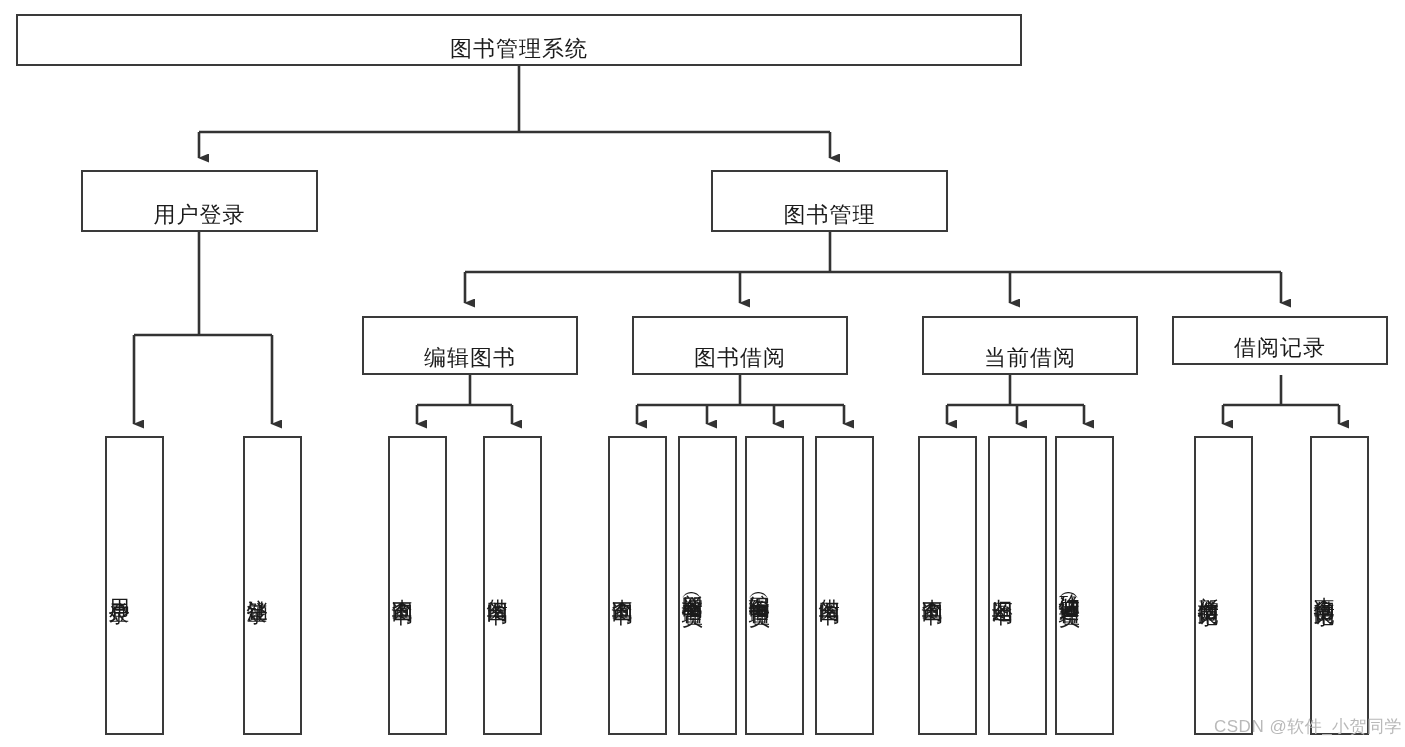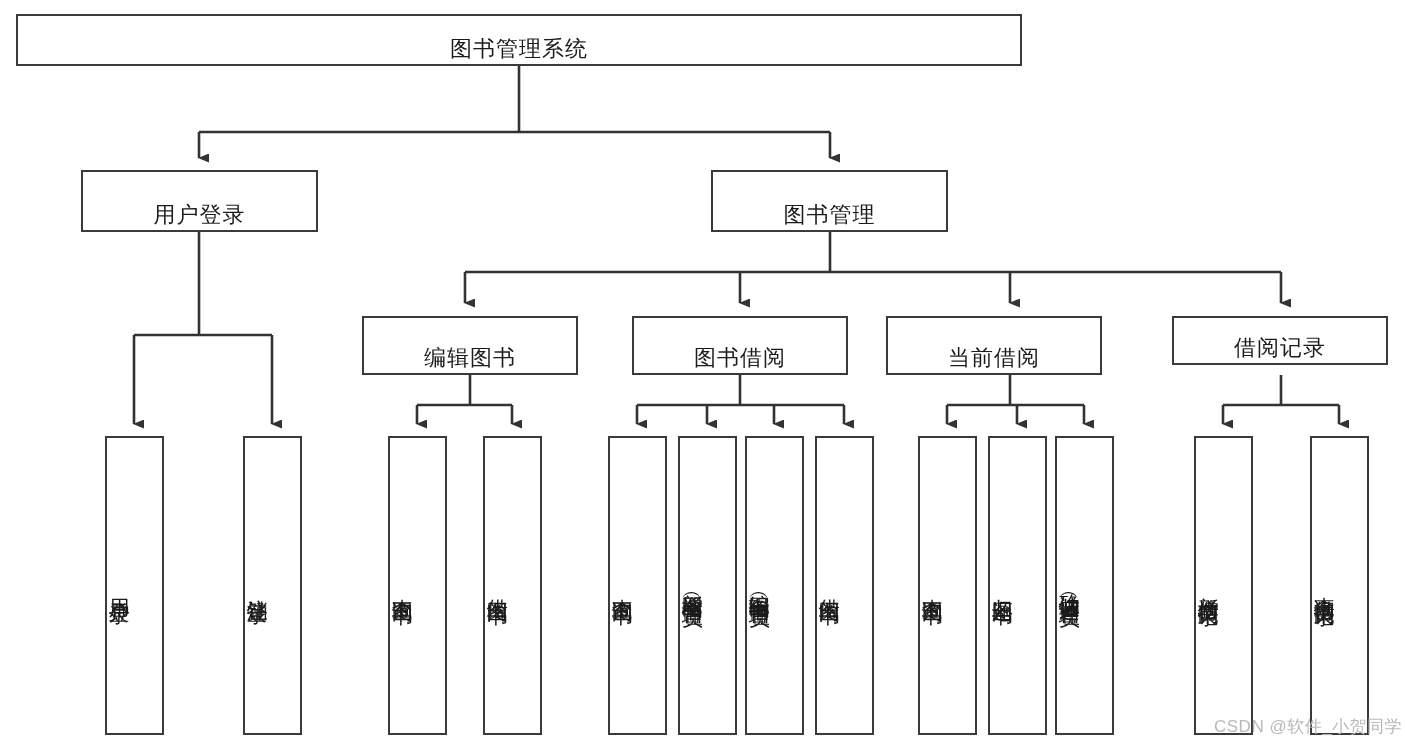--- a/index.html
+++ b/index.html
@@ -125,21 +125,21 @@
   <div class="node horiz" style="left:711px; top:170px; width:237px; height:62px;">
     <span>图书管理</span>
   </div>
 
   <div class="node horiz" style="left:362px; top:316px; width:216px; height:59px;">
     <span>编辑图书</span>
   </div>
   <div class="node horiz" style="left:632px; top:316px; width:216px; height:59px;font-family:Liberation Mono, monospace;">
     <span>图书借阅</span>
   </div>
-  <div class="node horiz" style="left:886px; top:316px; width:216px; height:59px;">
+  <div class="node horiz" style="left:922px; top:316px; width:216px; height:59px;">
     <span>当前借阅</span>
   </div>
   <div class="node horiz" style="left:1172px; top:316px; width:216px; height:49px;">
     <span>借阅记录</span>
   </div>
 
   <div class="node vert" style="left:105px; top:436px; width:59px; height:299px;">
     <span class="vtext">用户登录</span>
   </div>
   <div class="node vert" style="left:243px; top:436px; width:59px; height:299px;">

